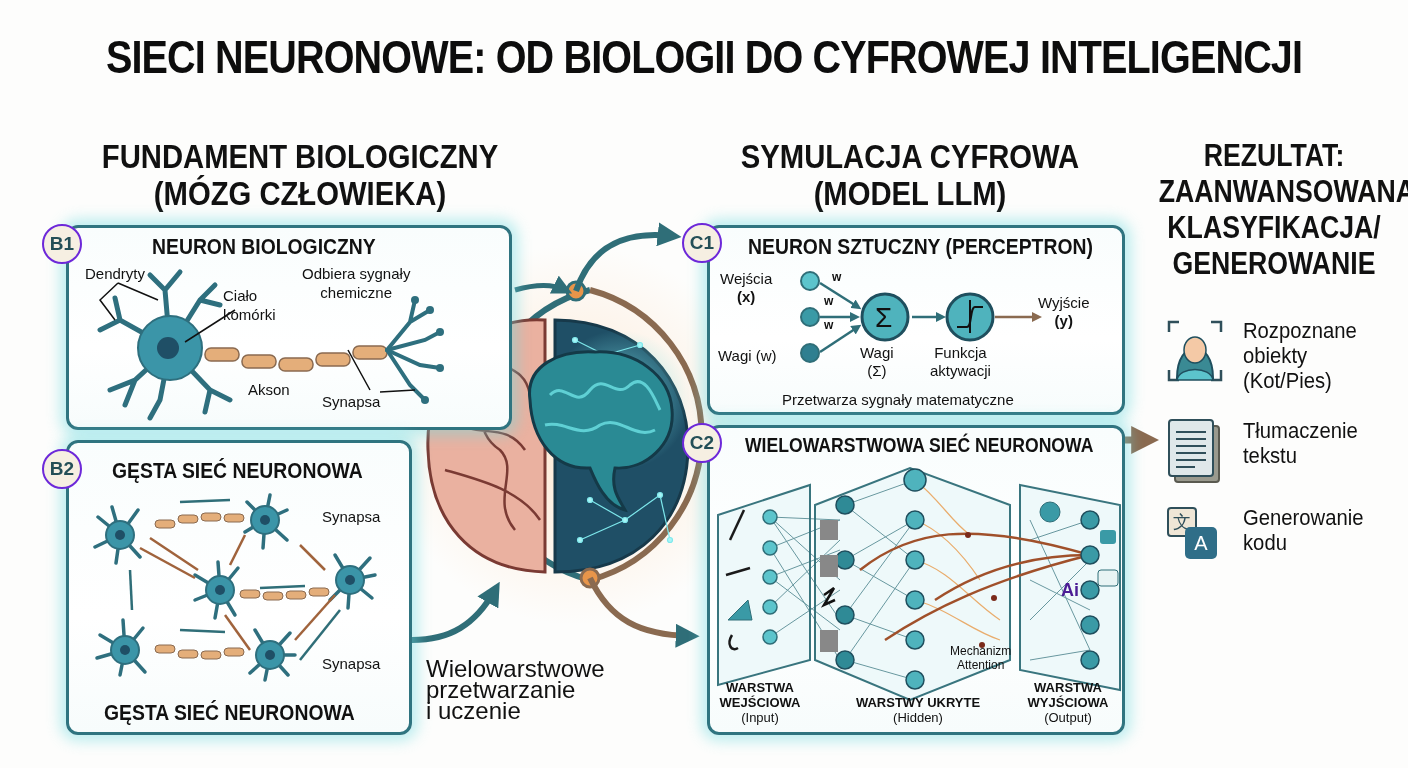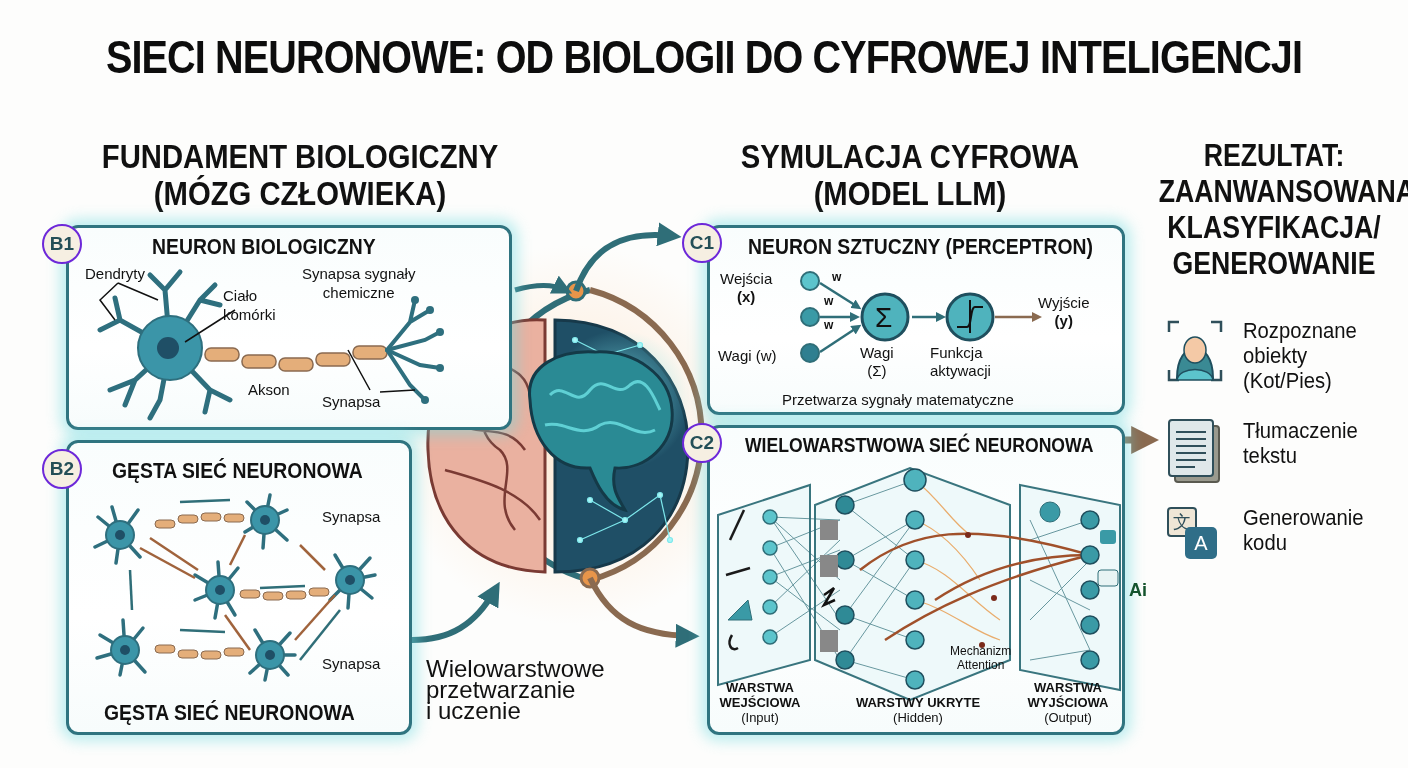--- a/index.html
+++ b/index.html
@@ -157,21 +157,21 @@
     <path d="M155,50 L105,82"></path>
     <path d="M268,90 L290,130 M335,130 L300,132"></path>
   </g>
 </svg>
 <div class="lbl small" style="left:85px; top:264px;">Dendryty</div>
 <div class="lbl small" style="left:223px; top:286px; line-height:19px;">
   <div>Ciało</div>
   <div>komórki</div>
 </div>
 <div class="lbl small" style="left:302px; top:264px; text-align:center; line-height:19px;">
-  <div>Synapsa sygnały</div>
+  <div>Odbiera sygnały</div>
   <div>chemiczne</div>
 </div>
 <div class="lbl small" style="left:248px; top:380px;">Akson</div>
 <div class="lbl small" style="left:322px; top:392px;">Synapsa</div>
 
 <div class="panel" style="left:66px; top:440px; width:346px; height:295px;"></div>
 <div class="badge" style="left:42px; top:449px;">B2</div>
 <div class="panel-title" style="left:112px; top:458px;">GĘSTA SIEĆ NEURONOWA</div>
 <svg width="340" height="200" style="left:70px; top:490px;">
   <g fill="#e4ae7a" stroke="#8a6a50" stroke-width="1">
@@ -262,21 +262,21 @@
   <div style="font-weight:700;">(x)</div>
 </div>
 <div class="lbl small" style="left:718px; top:346px;">Wagi (w)</div>
 <div class="lbl bold tiny" style="left:832px; top:270px;">w</div>
 <div class="lbl bold tiny" style="left:824px; top:294px;">w</div>
 <div class="lbl bold tiny" style="left:824px; top:318px;">w</div>
 <div class="lbl small" style="left:860px; top:344px; text-align:center; line-height:18px;">
   <div>Wagi</div>
   <div>(Σ)</div>
 </div>
-<div class="lbl small" style="left:930px; top:344px; text-align:left; line-height:18px;">
+<div class="lbl small" style="left:930px; top:344px; text-align:center; line-height:18px;">
   <div>Funkcja</div>
   <div>aktywacji</div>
 </div>
 <div class="lbl small" style="left:1038px; top:294px; text-align:center; line-height:18px;">
   <div>Wyjście</div>
   <div style="font-weight:700;">(y)</div>
 </div>
 <div class="lbl small" style="left:782px; top:390px;">Przetwarza sygnały matematyczne</div>
 
 <div class="panel" style="left:707px; top:425px; width:418px; height:310px;"></div>
@@ -365,21 +365,21 @@
   <g fill="#888">
       <rect x="110" y="60" width="18" height="20"></rect>
       <rect x="110" y="95" width="18" height="22"></rect>
       <rect x="110" y="170" width="18" height="22"></rect>
     </g>
   <path d="M114,135 L124,128 L114,145 L125,140" stroke="#111" stroke-width="2.5" fill="none"></path>
   <circle cx="340" cy="52" r="10" fill="#3a9aa6" stroke="#2f6e78"></circle>
   <rect x="390" y="70" width="16" height="14" rx="3" fill="#3a9aa6"></rect>
   <rect x="388" y="110" width="20" height="16" rx="3" fill="#e8f4f4" stroke="#2f6e78"></rect>
 </svg>
-<div class="lbl" style="left:1129px; top:580px; font-size:18px; font-weight:700; color:#14532d;">Ai</div>
+<div class="lbl" style="left:1061px; top:580px; font-size:18px; font-weight:700; color:#4c1d95;">Ai</div>
 <div class="lbl tiny" style="left:950px; top:644px;">
   <div>Mechanizm</div>
   <div>Attention</div>
 </div>
 <div class="layer-lbl" style="left:712px; top:680px; width:96px;">
   <b>WARSTWA</b>
   <b>WEJŚCIOWA</b>
   <span>(Input)</span>
 </div>
 <div class="layer-lbl" style="left:848px; top:695px; width:140px;">

